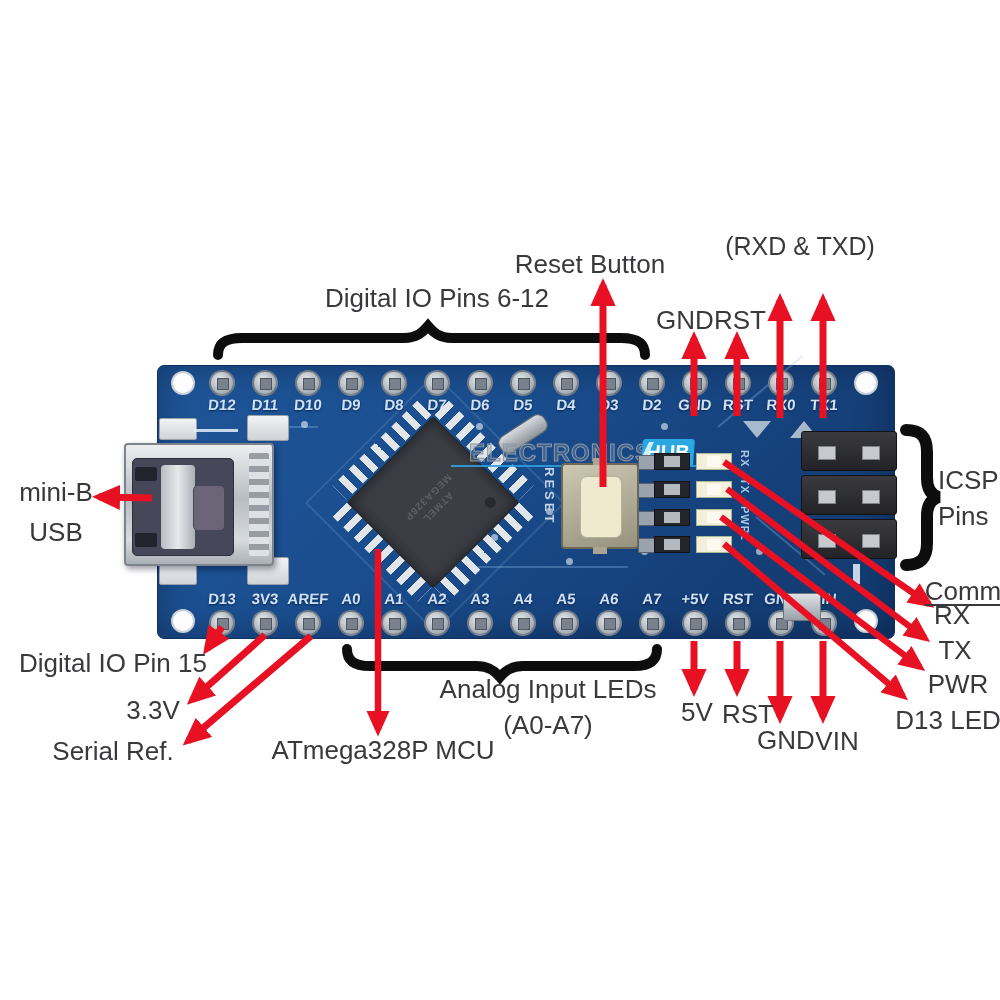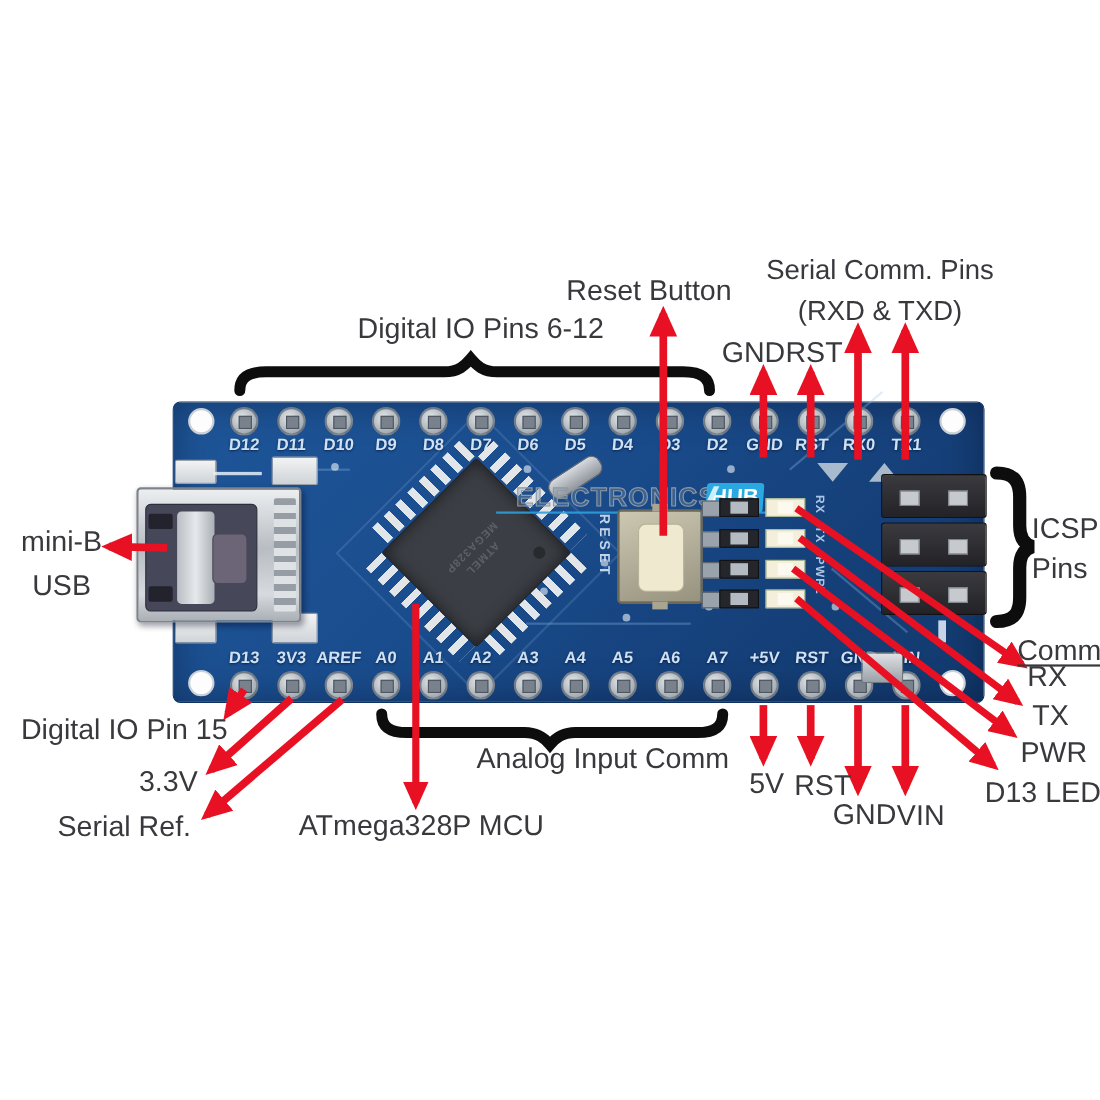--- a/index.html
+++ b/index.html
@@ -363,21 +363,20 @@
       <line x1="724" y1="462" x2="929" y2="604" stroke-width="6.5" marker-end="url(#ah)"></line>
       <line x1="727" y1="489" x2="925" y2="638" stroke-width="6.5" marker-end="url(#ah)"></line>
       <line x1="721" y1="517" x2="920" y2="667" stroke-width="6.5" marker-end="url(#ah)"></line>
       <line x1="724" y1="544" x2="903" y2="696" stroke-width="6.5" marker-end="url(#ah)"></line>
     </g>
   </svg>
 
   <div class="lbl" style="left:590px;top:248px;">Reset Button</div>
 
   <div class="lbl sm" style="left:800px;top:228px;line-height:37px;">
-    <div>Serial Comm. Pins</div>
     <div>(RXD &amp; TXD)</div>
   </div>
 
   <div class="lbl" style="left:685px;top:304px;">GND</div>
   <div class="lbl" style="left:740px;top:304px;">RST</div>
   <div class="lbl" style="left:437px;top:282px;">Digital IO Pins 6-12</div>
 
   <div class="lbl la" style="left:938px;top:462px;line-height:36px;">
     <div>ICSP</div>
     <div>Pins</div>
@@ -393,21 +392,22 @@
   <div class="lbl" style="left:955px;top:634px;">TX</div>
   <div class="lbl" style="left:958px;top:668px;">PWR</div>
   <div class="lbl" style="left:948px;top:704px;">D13 LED</div>
 
   <div class="lbl" style="left:113px;top:647px;">Digital IO Pin 15</div>
   <div class="lbl" style="left:153px;top:694px;">3.3V</div>
   <div class="lbl" style="left:113px;top:735px;">Serial Ref.</div>
   <div class="lbl" style="left:383px;top:734px;">ATmega328P MCU</div>
 
   <div class="lbl" style="left:548px;top:671px;line-height:36px;">
-    <div>Analog Input Comm</div>
+    <div>Analog Input LEDs</div>
+    <div>(A0-A7)</div>
   </div>
 
   <div class="lbl" style="left:697px;top:696px;">5V</div>
   <div class="lbl" style="left:748px;top:698px;">RST</div>
   <div class="lbl" style="left:786px;top:724px;">GND</div>
   <div class="lbl" style="left:837px;top:725px;">VIN</div>
 
 </div>
 
 </body></html>

